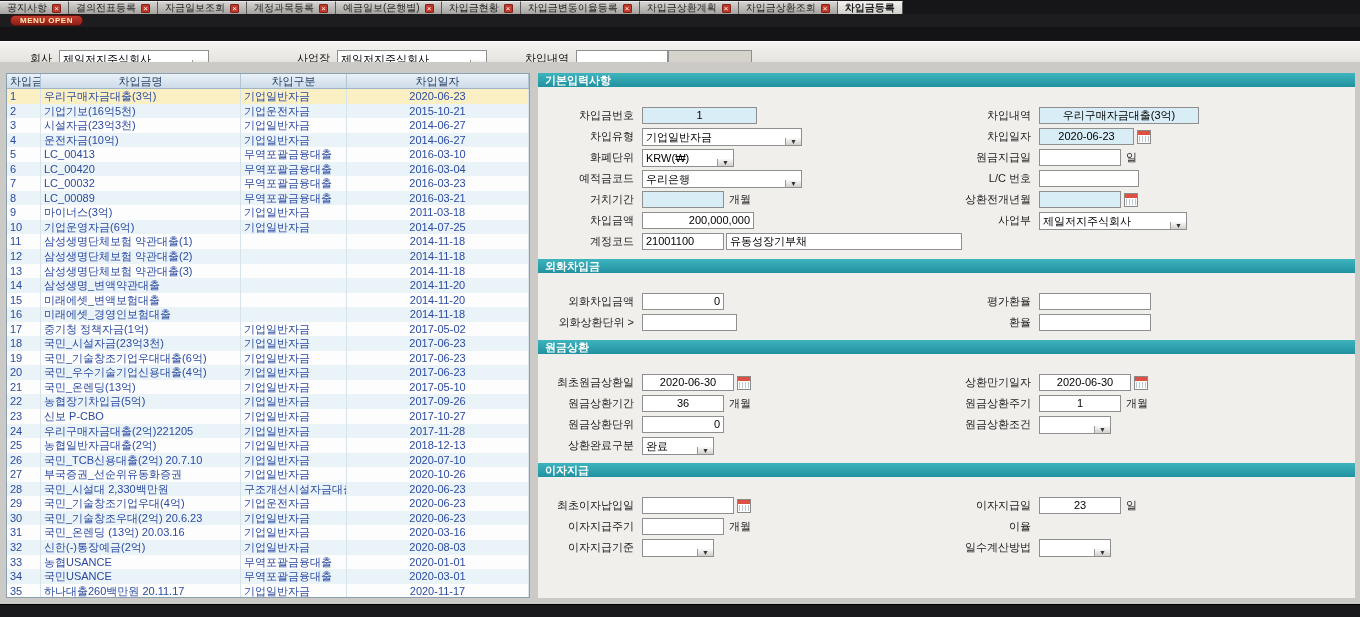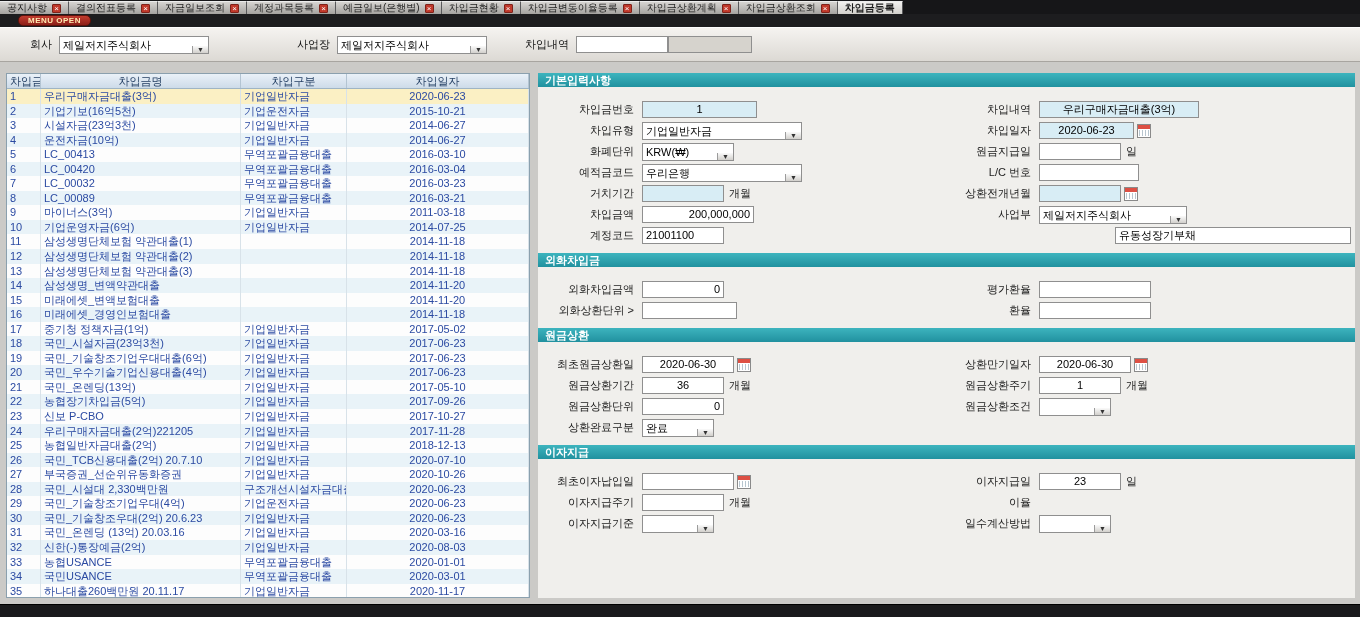--- a/index.html
+++ b/index.html
@@ -9,25 +9,25 @@
   
   .tabbar{position:absolute;top:0;left:0;right:0;height:14px;background:#161618;display:flex;align-items:flex-end;overflow:hidden}
   .tab{height:13px;display:flex;align-items:center;padding:0 7px;font-size:10px;color:#1d1d1d;
        background:linear-gradient(#d6d4d1,#a5a3a0);border-right:1px solid #58585a;border-top:1px solid #ececec;cursor:default;white-space:nowrap}
   .tab.active{background:linear-gradient(#f2f1ef,#d2d0cc);font-weight:bold}
   .tclose{display:inline-block;width:9px;height:9px;line-height:8px;margin-left:5px;background:#c0392b;color:#fff;
           font-size:8px;text-align:center;border:1px solid #7e221a;border-radius:1px}
 
   
   .menubar{position:absolute;top:14px;left:0;right:0;height:13px;background:#1d1d1f}
-  .menu-open{position:absolute;left:18px;top:1px;height:11px;line-height:9px;font-size:8px;font-weight:bold;letter-spacing:.5px;
+  .menu-open{position:absolute;left:10px;top:1px;height:11px;line-height:9px;font-size:8px;font-weight:bold;letter-spacing:.5px;
              background:linear-gradient(#c23b2e,#8c1f17);color:#ffe9b0;border:1px solid #5e120c;border-radius:5px;padding:0 9px;cursor:pointer}
 
   
-  .toolbar{position:absolute;top:27px;left:0;right:0;height:35px;background:linear-gradient(#f5f3f0,#dcd9d4);
+  .toolbar{position:absolute;top:41px;left:0;right:0;height:35px;background:linear-gradient(#f5f3f0,#dcd9d4);
            border-top:1px solid #fdfdfd;border-bottom:1px solid #a8a5a0;display:flex;align-items:center;padding-left:30px}
   .tlab{margin-right:7px;color:#111;white-space:nowrap}
   .ml90{margin-left:88px}.ml40{margin-left:38px}
 
   
   .inp{display:inline-block;height:17px;line-height:15px;border:1px solid #8f8f8f;background:#fff;padding:0 3px;
        font-size:11px;color:#000;overflow:hidden;white-space:nowrap;vertical-align:middle}
   .inp.tinted{background:#d8edf5}
   .inp.gray{background:#d6d3cd}
   .a-center{text-align:center}.a-right{text-align:right}
@@ -55,21 +55,21 @@
   .grow{flex:none;height:14.55px;line-height:14px;color:#2b4aa2;background:#fdfdfd}
   .grow.alt{background:#e9f3f8}
   .grow.sel{background:#fbf0c4}
   .gcell{overflow:hidden;white-space:nowrap;padding:0 3px;border-right:1px solid #d8e2e9}
   .c-date{text-align:center}
 
   
   .detail-panel{position:absolute;left:538px;top:11px;right:5px;bottom:6px;background:#f0efec;overflow:hidden}
   .sec{margin-bottom:5px}
   .sec-h{height:14px;line-height:14px;background:linear-gradient(#3db4be,#21919f);color:#fff;font-weight:bold;padding-left:7px;font-size:11px}
-  .sec-b{padding:12px 4px 2px 4px}
+  .sec-b{padding:18px 4px 2px 4px}
   .frow{display:grid;grid-template-columns:100px 242px 155px 1fr;align-items:center;height:21px}
   .flabel{text-align:right;padding-right:8px;color:#1c1c1c;white-space:nowrap}
   .fcell{display:flex;align-items:center;white-space:nowrap}
 
   .footer{position:absolute;left:0;right:0;bottom:0;height:13px;background:#1a1a1c;border-top:1px solid #000}
 </style>
 </head>
 <body>
 
 <div class="tabbar">
@@ -431,21 +431,21 @@
             <span class="flabel">사업부</span>
             <span class="fcell">
               <span class="combo" style="width: 148px;">
                 <span class="cval">제일저지주식회사</span>
                 <span class="carr">▼</span>
               </span>
             </span>
           </div>
           <div class="frow">
             <span class="flabel">계정코드</span>
-            <span class="fcell" style="grid-column: 2 / span 3; justify-content: space-between;">
+            <span class="fcell" style="grid-column: 2 / span 3;">
               <span class="inp" style="width: 82px;">21001100</span>
               <span class="inp" style="width: 236px; margin-left: 2px;">유동성장기부채</span>
             </span>
           </div>
         </div>
       </div>
       <div class="sec">
         <div class="sec-h">외화차입금</div>
         <div class="sec-b">
           <div class="frow">

